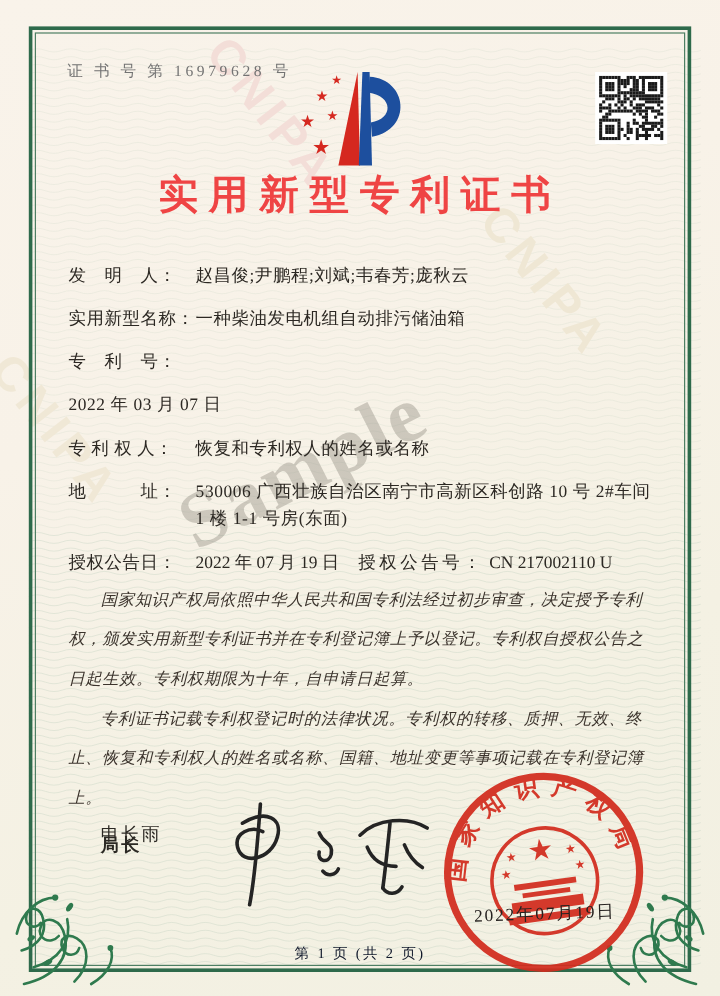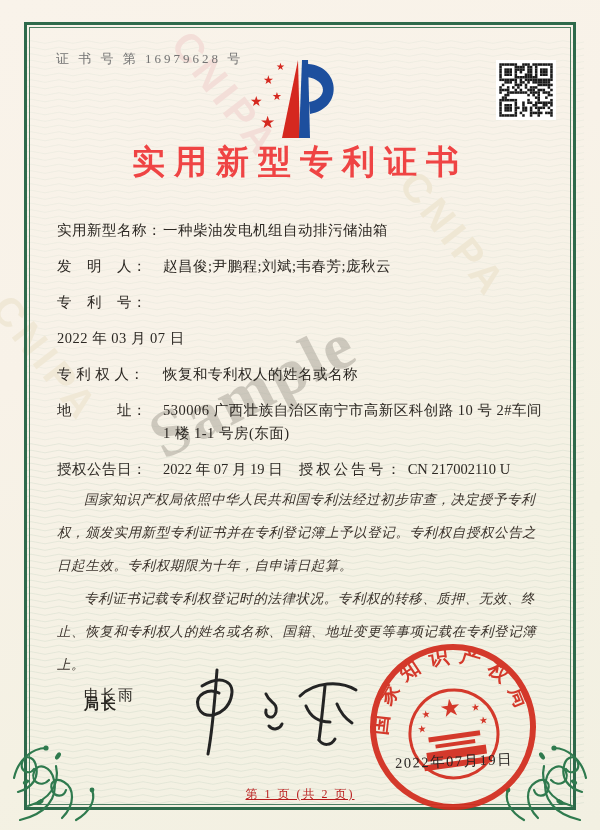--- a/index.html
+++ b/index.html
@@ -34,21 +34,21 @@
   
   .sig-title{left:84px;top:695px;font-size:15px;letter-spacing:2px;font-family:"Liberation Sans",sans-serif;color:#2b2piece823;font-weight:bold;}
   .sig-title,.sig-name{color:#2b2823;}
   .sig-name{left:84px;top:686px;font-size:15px;letter-spacing:2px;font-family:Liberation Sans, sans-serif;}
   .sig-script{left:172px;top:664px;width:200px;height:95px;}
   
   .seal{left:368px;top:642px;width:170px;height:170px;transform:rotate(-8deg);opacity:.93;}
   .seal-date{left:362px;top:752px;width:184px;text-align:center;font-size:14.5px;color:#262220;
              letter-spacing:1.5px;transform:rotate(-2deg);}
   
-  .footer{left:0;top:786px;width:600px;text-align:center;font-size:12px;letter-spacing:2px;color:#b91c1c;text-decoration:underline;}
+  .footer{left:0;top:786px;width:600px;text-align:center;font-size:12px;letter-spacing:2px;color:#0f172a;}
   
   .wm{font-family:"Liberation Sans",sans-serif;font-weight:700;pointer-events:none;white-space:nowrap;}
   .wm-cnipa1{left:152px;top:72px;font-size:40px;letter-spacing:5px;color:#f3ded8;transform:rotate(52deg);}
   .wm-cnipa2{left:380px;top:212px;font-size:40px;letter-spacing:5px;color:#efe7d4;transform:rotate(52deg);}
   .wm-cnipa3{left:-28px;top:336px;font-size:40px;letter-spacing:5px;color:#f0e8d6;transform:rotate(52deg);}
   .wm-sample{left:142px;top:352px;font-size:66px;color:rgba(138,131,120,.38);
              font-family:"Liberation Serif",serif;transform:rotate(-27deg);letter-spacing:2px;}
   .waves{left:0;top:0;pointer-events:none;}
   .orn{width:128px;height:138px;}
   .orn-left{left:6px;top:686px;}
@@ -493,26 +493,26 @@
       <rect x="12" y="20" width="1" height="1" fill="#1a1a1a"></rect>
       <rect x="15" y="20" width="1" height="1" fill="#1a1a1a"></rect>
       <rect x="20" y="20" width="1" height="1" fill="#1a1a1a"></rect>
     </svg>
 </div>
 
 <div class="abs title">实用新型专利证书</div>
 
 <div class="abs fields">
   <div class="frow">
+    <span class="flabel">发　明　人：</span>
+    <span class="fvalue">赵昌俊;尹鹏程;刘斌;韦春芳;庞秋云</span>
+  </div>
+  <div class="frow">
     <span class="flabel">实用新型名称：</span>
     <span class="fvalue">一种柴油发电机组自动排污储油箱</span>
-  </div>
-  <div class="frow">
-    <span class="flabel">发　明　人：</span>
-    <span class="fvalue">赵昌俊;尹鹏程;刘斌;韦春芳;庞秋云</span>
   </div>
   <div class="frow">
     <span class="flabel">专　利　号：</span>
   </div>
   <div class="frow">
     <span class="fvalue">2022 年 03 月 07 日</span>
   </div>
   <div class="frow">
     <span class="flabel">专 利 权 人：</span>
     <span class="fvalue">恢复和专利权人的姓名或名称</span>

